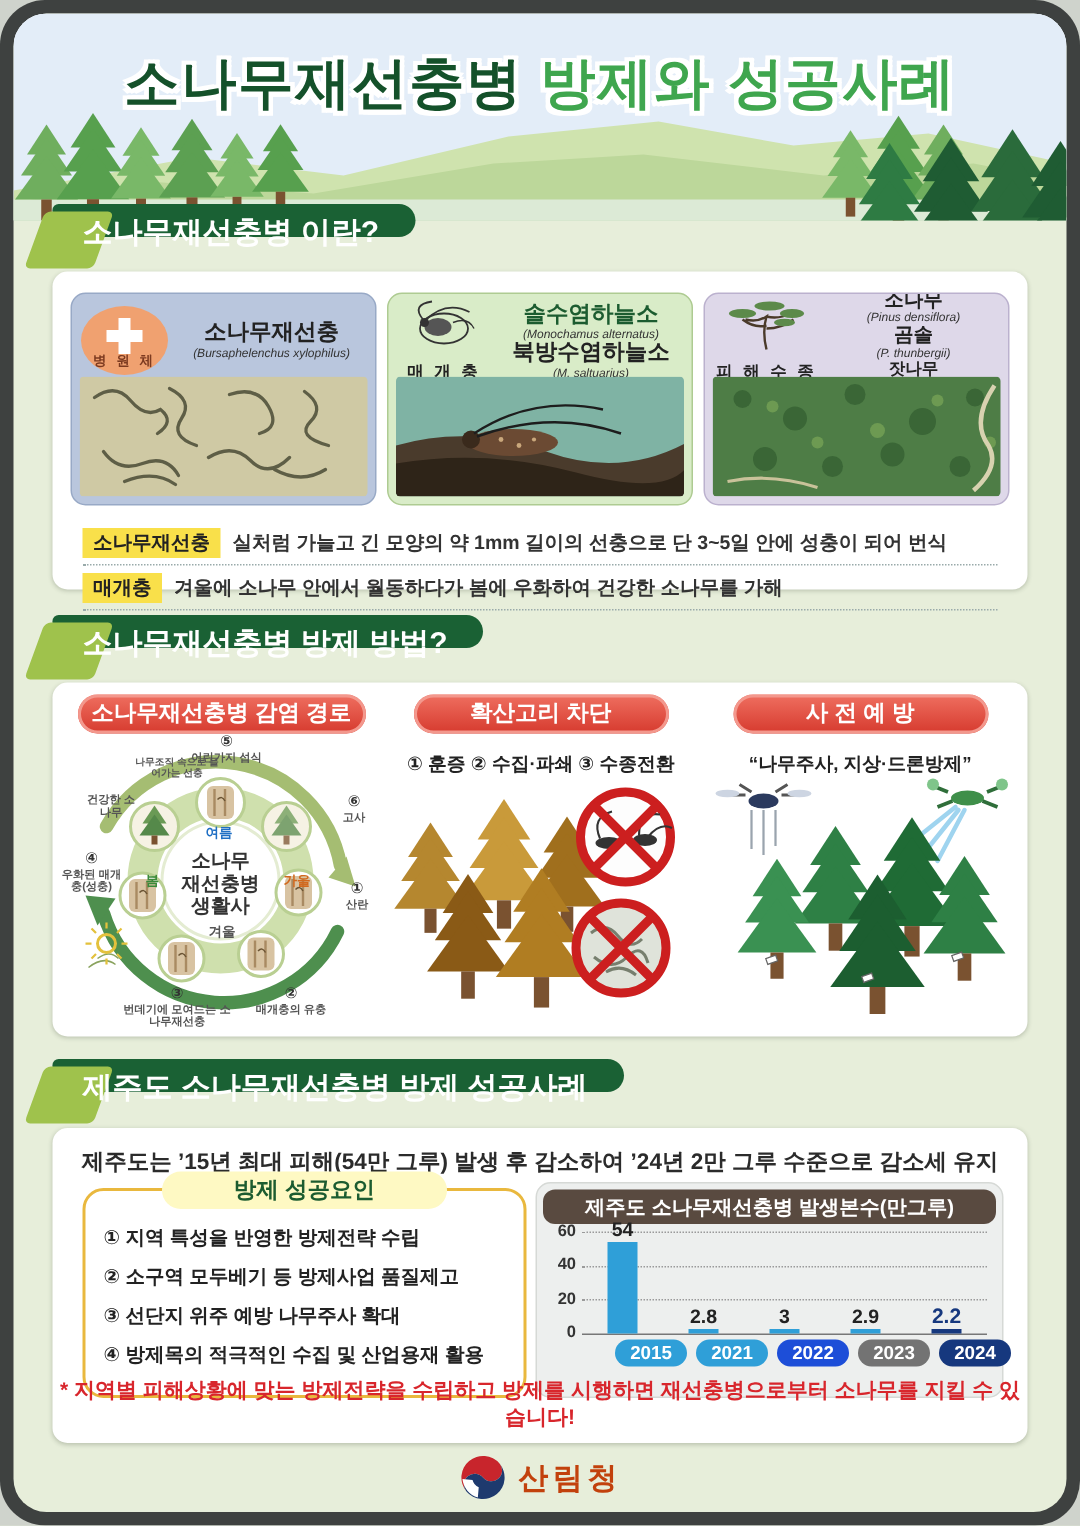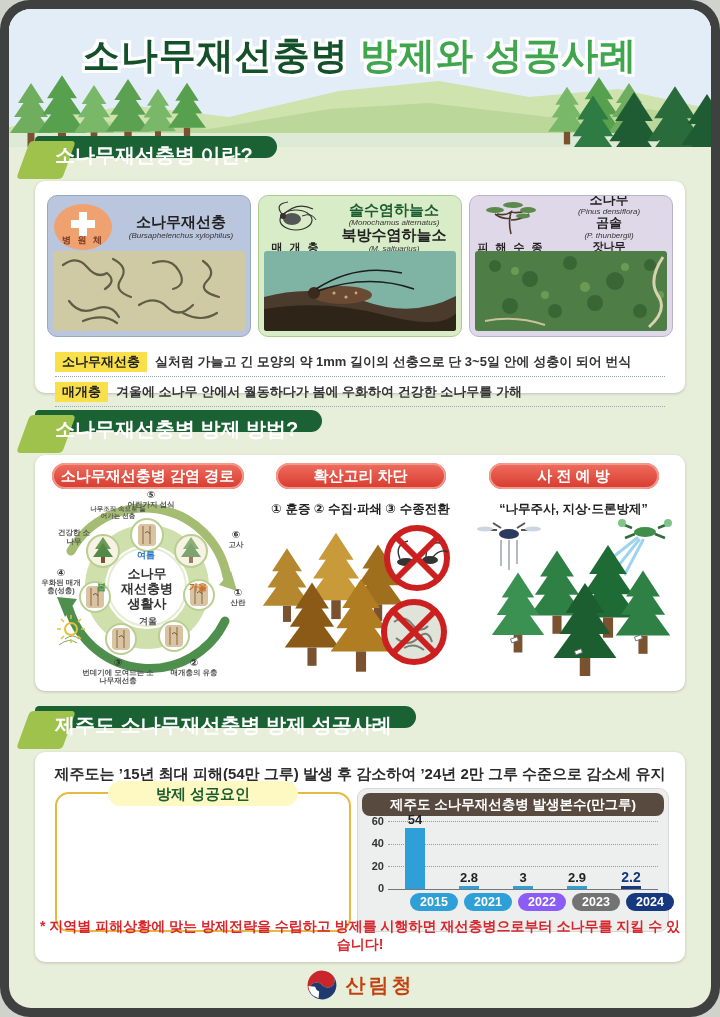--- a/index.html
+++ b/index.html
@@ -394,20 +394,26 @@
       </div>
     </div>
   </div>
 
   <div class="sec-hd" style="top:697px;left:26px;">제주도 소나무재선충병 방제 성공사례</div>
   <div class="card" style="top:743px;height:210px;">
     <div class="summary">제주도는 ’15년 최대 피해(54만 그루) 발생 후 감소하여 ’24년 2만 그루 수준으로 감소세 유지</div>
 
     <div class="factors">
       <div class="factors-hd">방제 성공요인</div>
+      <ul>
+        <li>① 지역 특성을 반영한 방제전략 수립</li>
+        <li>② 소구역 모두베기 등 방제사업 품질제고</li>
+        <li>③ 선단지 위주 예방 나무주사 확대</li>
+        <li>④ 방제목의 적극적인 수집 및 산업용재 활용</li>
+      </ul>
     </div>
 
     <div class="chart">
       <div class="chart-hd">제주도 소나무재선충병 발생본수(만그루)</div>
       <div class="ytick" style="top:26px;">60</div>
       <div class="ytick" style="top:48px;">40</div>
       <div class="ytick" style="top:71px;">20</div>
       <div class="ytick" style="top:93px;">0</div>
       <div class="plot">
         <div class="grid" style="top:0;"></div>
@@ -438,21 +444,21 @@
             </div>
       </div>
       <div class="years">
         <div class="yearcell">
               <div class="year-pill" style="background: rgb(47, 159, 216); margin-left: 22px;">2015</div>
             </div>
         <div class="yearcell">
               <div class="year-pill" style="background: rgb(47, 159, 216);">2021</div>
             </div>
         <div class="yearcell">
-              <div class="year-pill" style="background: #8b5cf6;">2022</div>
+              <div class="year-pill" style="background: #1d4ed8;">2022</div>
             </div>
         <div class="yearcell">
               <div class="year-pill" style="background: #737373;">2023</div>
             </div>
         <div class="yearcell">
               <div class="year-pill" style="background: rgb(22, 56, 126);">2024</div>
             </div>
       </div>
     </div>
 

